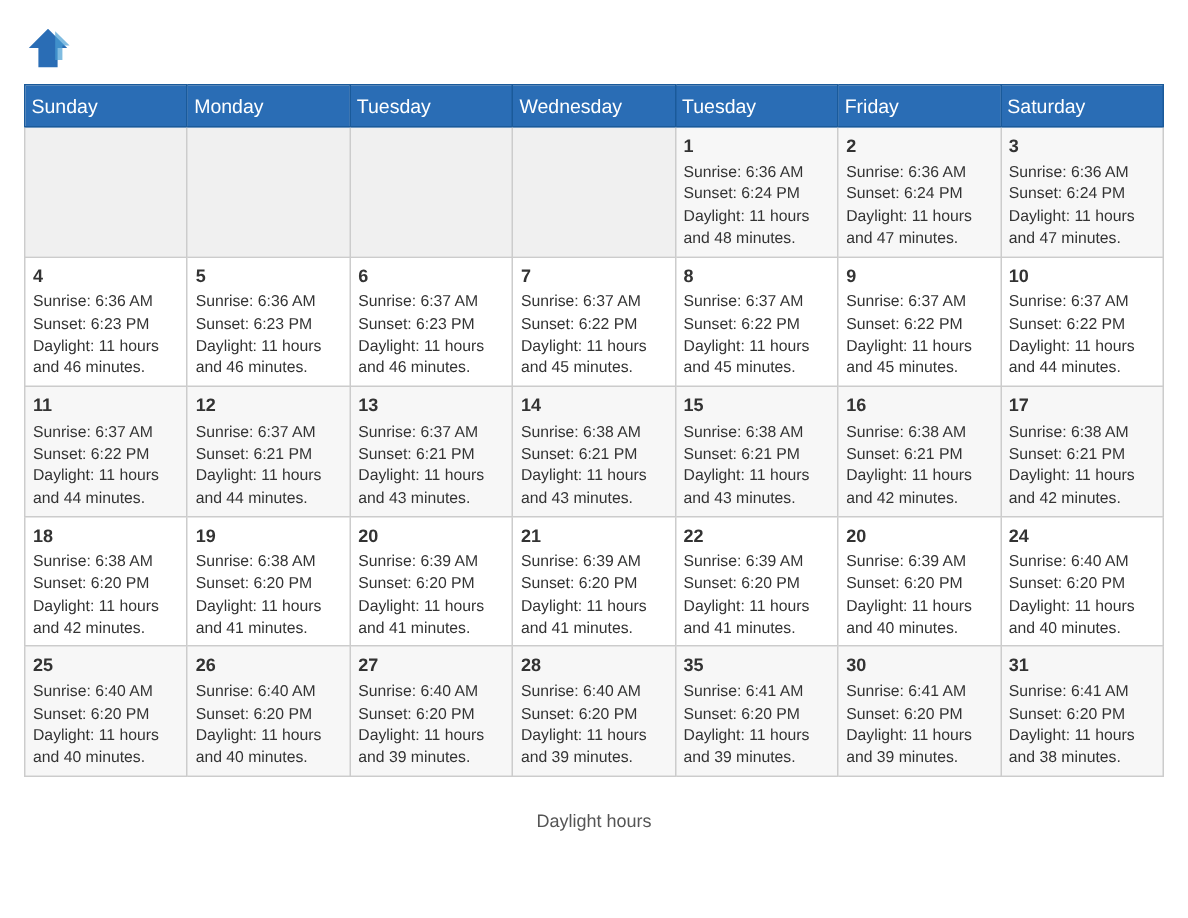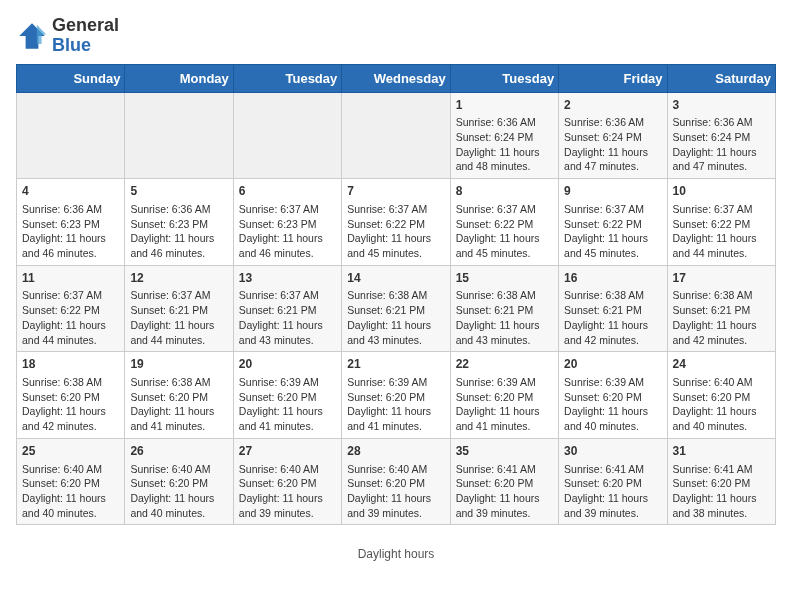--- a/index.html
+++ b/index.html
@@ -51,23 +51,23 @@
       width: 100%;
       border-collapse: collapse;
       margin-top: 8px;
       font-size: 11px;
     }
     .calendar thead tr th {
       background: #2a6db5;
       color: #fff;
       padding: 6px 4px;
       font-size: 13px;
-      font-weight: bold;
+      font-weight: normal;
       border: 1px solid #1a5a9a;
-      text-align: right;
+      text-align: left;
     }
     .calendar tbody tr td {
       border: 1px solid #ccc;
       vertical-align: top;
       padding: 4px 5px;
       width: calc(100% / 7);
       height: 80px;
       background: #fff;
       color: #333;
       line-height: 1.4;
@@ -100,24 +100,20 @@
   </style>
 </head>
 <body>
 
 <div class="header">
   <div class="logo">
     <svg class="logo-icon" viewBox="0 0 40 40">
       <polygon points="20,4 36,20 28,20 28,36 12,36 12,20 4,20" fill="#2a6db5"></polygon>
       <polygon points="26,6 38,18 32,18 32,30 26,30" fill="#4a9fd4" opacity="0.7"></polygon>
     </svg>
-    <div class="logo-text">
-      <span class="general">General</span>
-      <span class="blue">Blue</span>
-    </div>
   </div>
 </div>
 
 <table class="calendar">
   <thead>
     <tr>
     <th>Sunday</th>
         <th>Monday</th>
         <th>Tuesday</th>
         <th>Wednesday</th>

